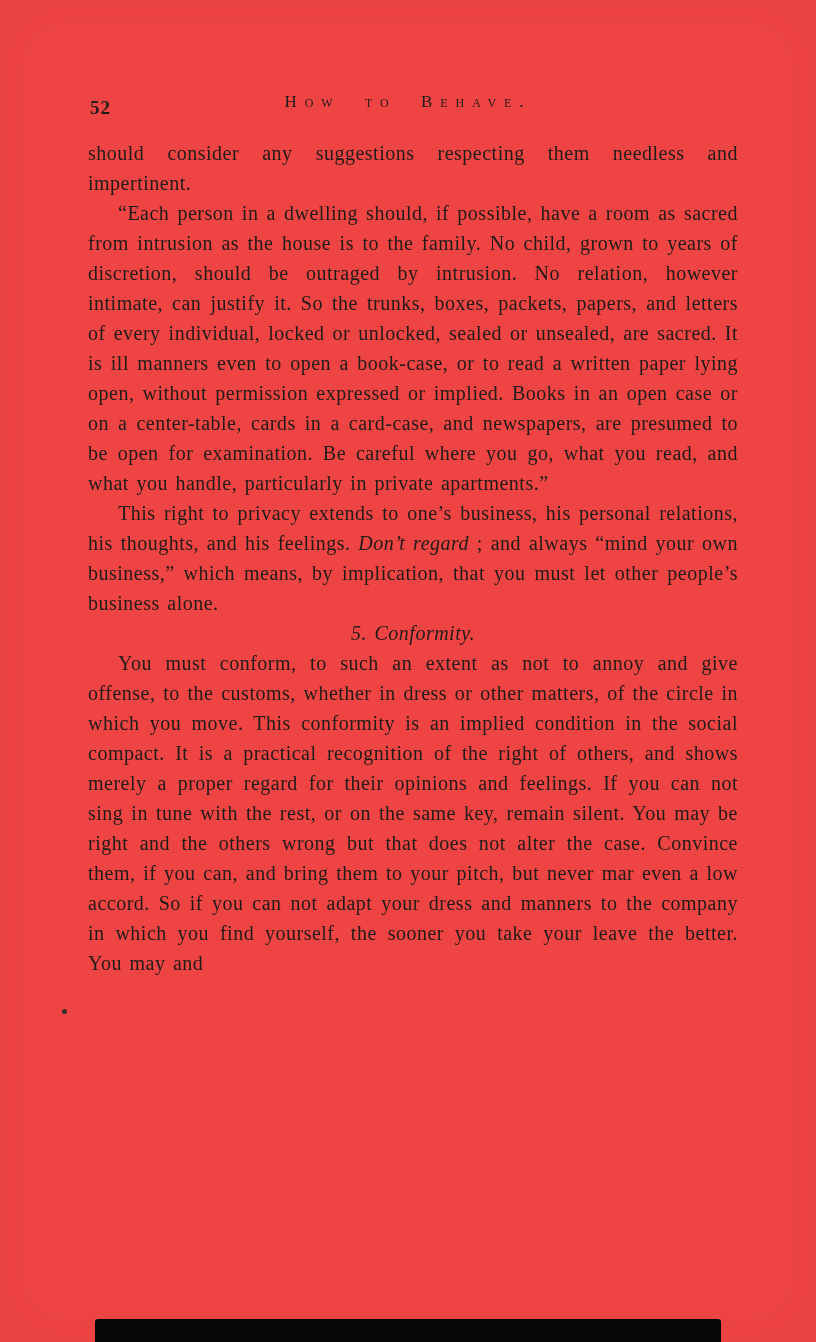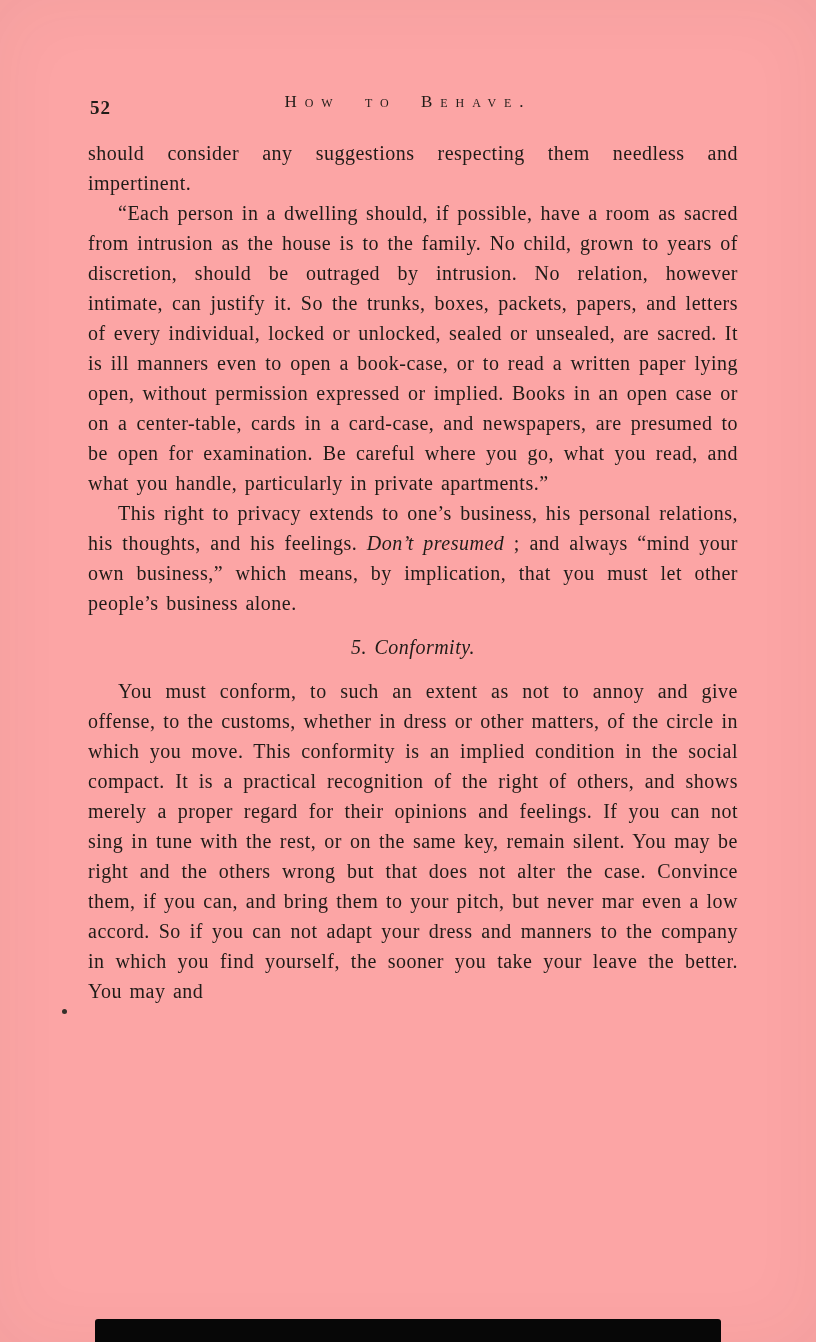--- a/index.html
+++ b/index.html
@@ -3,21 +3,21 @@
 <meta charset="utf-8">
 <style>
   * { margin: 0; padding: 0; box-sizing: border-box; }
   html, body { width: 816px; height: 1342px; }
   body { background: #efeeea; font-family: "Liberation Serif", "DejaVu Serif", serif; }
 
   .page {
     position: relative;
     width: 816px;
     height: 1342px;
-    background: #fca5a5;
+    background: #ef4444;
     color: #201c18;
     overflow: hidden;
     box-shadow: inset 0 0 70px rgba(60,50,30,0.05);
   }
 
   .running-header {
     position: absolute;
     top: 92px;
     left: 88px;
     width: 650px;
@@ -51,21 +51,21 @@
     word-spacing: 2px;
     text-align: justify;
   }
   .para { text-align: justify; }
   .para.indent { text-indent: 1.5em; }
   .para em { font-style: italic; }
 
   .section-heading {
     text-align: center;
     font-style: italic;
-    margin: 14px 0;
+    margin: 0 0;
   }
 
   .margin-dot {
     position: absolute;
     left: 62px;
     top: 1009px;
     width: 5px;
     height: 5px;
     border-radius: 50%;
     background: #35302a;
@@ -87,21 +87,21 @@
 <div class="page">
 
   <header class="running-header">
     <span class="page-number">52</span>
     <div class="running-title">How to Behave.</div>
   </header>
 
   <main class="text-body">
       <p class="para"><span>should consider any suggestions respecting them needless and impertinent.</span></p>
       <p class="para indent"><span>“Each person in a dwelling should, if possible, have a room as sacred from intrusion as the house is to the family.  No child, grown to years of discretion, should be outraged by intrusion.  No relation, however intimate, can justify it.  So the trunks, boxes, packets, papers, and letters of every individual, locked or unlocked, sealed or unsealed, are sacred.  It is ill manners even to open a book-case, or to read a written paper lying open, without permission expressed or implied.  Books in an open case or on a center-table, cards in a card-case, and newspapers, are presumed to be open for examination.  Be careful where you go, what you read, and what you handle, particularly in private apartments.”</span></p>
-      <p class="para indent"><span>This right to privacy extends to one’s business, his personal relations, his thoughts, and his feelings.  </span><em>Don’t presumed</em><span> ; and always “mind your own business,” which means, by implication, that you must let other people’s business alone.</span></p>
+      <p class="para indent"><span>This right to privacy extends to one’s business, his personal relations, his thoughts, and his feelings.  </span><em>Don’t regard</em><span> ; and always “mind your own business,” which means, by implication, that you must let other people’s business alone.</span></p>
       <div class="section-heading">5. Conformity.</div>
       <p class="para indent"><span>You must conform, to such an extent as not to annoy and give offense, to the customs, whether in dress or other matters, of the circle in which you move.  This conformity is an implied condition in the social compact.  It is a practical recognition of the right of others, and shows merely a proper regard for their opinions and feelings.  If you can not sing in tune with the rest, or on the same key, remain silent.  You may be right and the others wrong but that does not alter the case.  Convince them, if you can, and bring them to your pitch, but never mar even a low accord.  So if you can not adapt your dress and manners to the company in which you find yourself, the sooner you take your leave the better.  You may and</span></p>
     </main>
 
   <span class="margin-dot"></span>
 
   <div class="bottom-bar"></div>
 
 </div>
 

